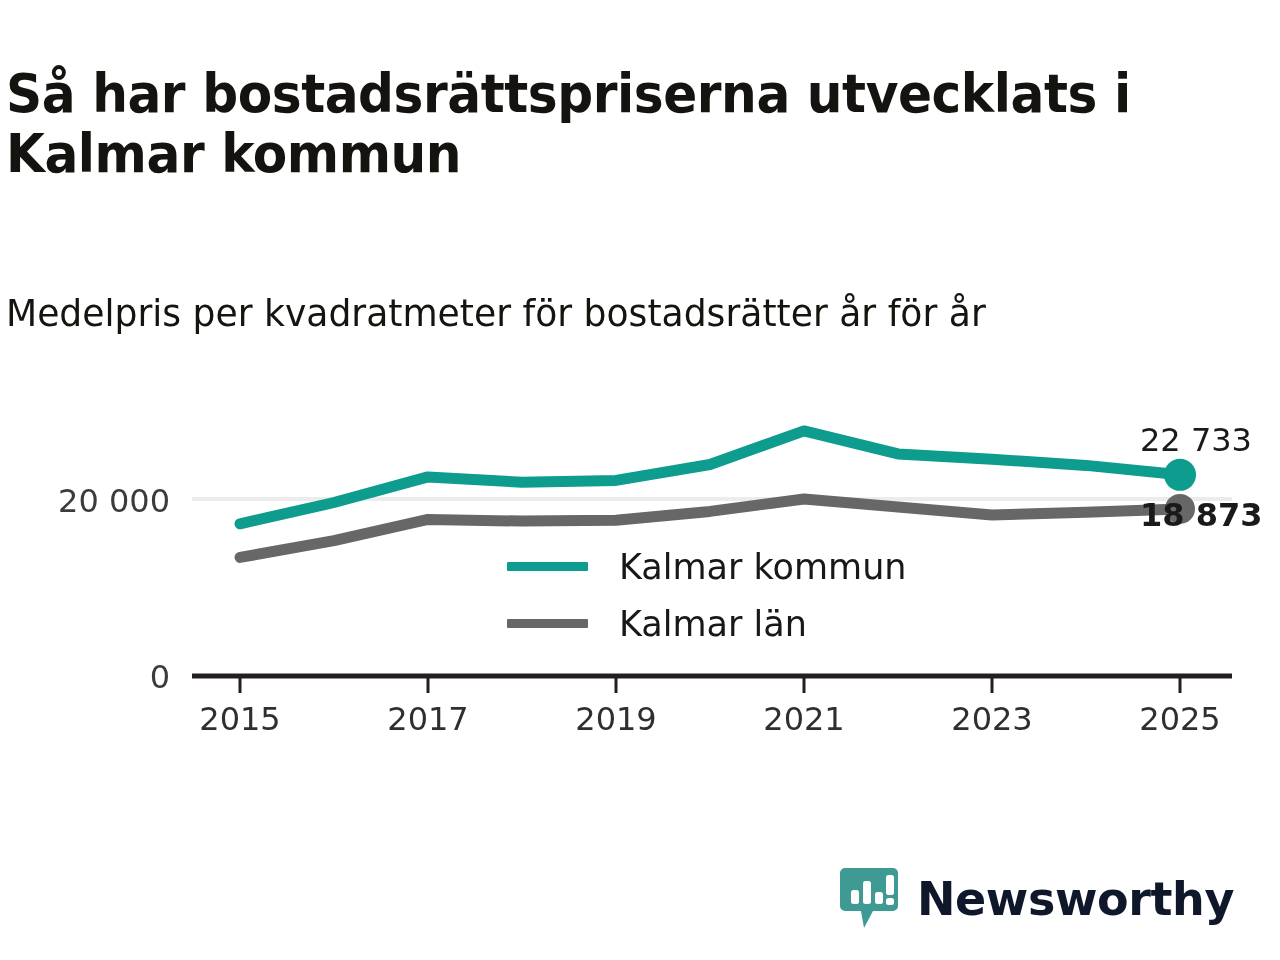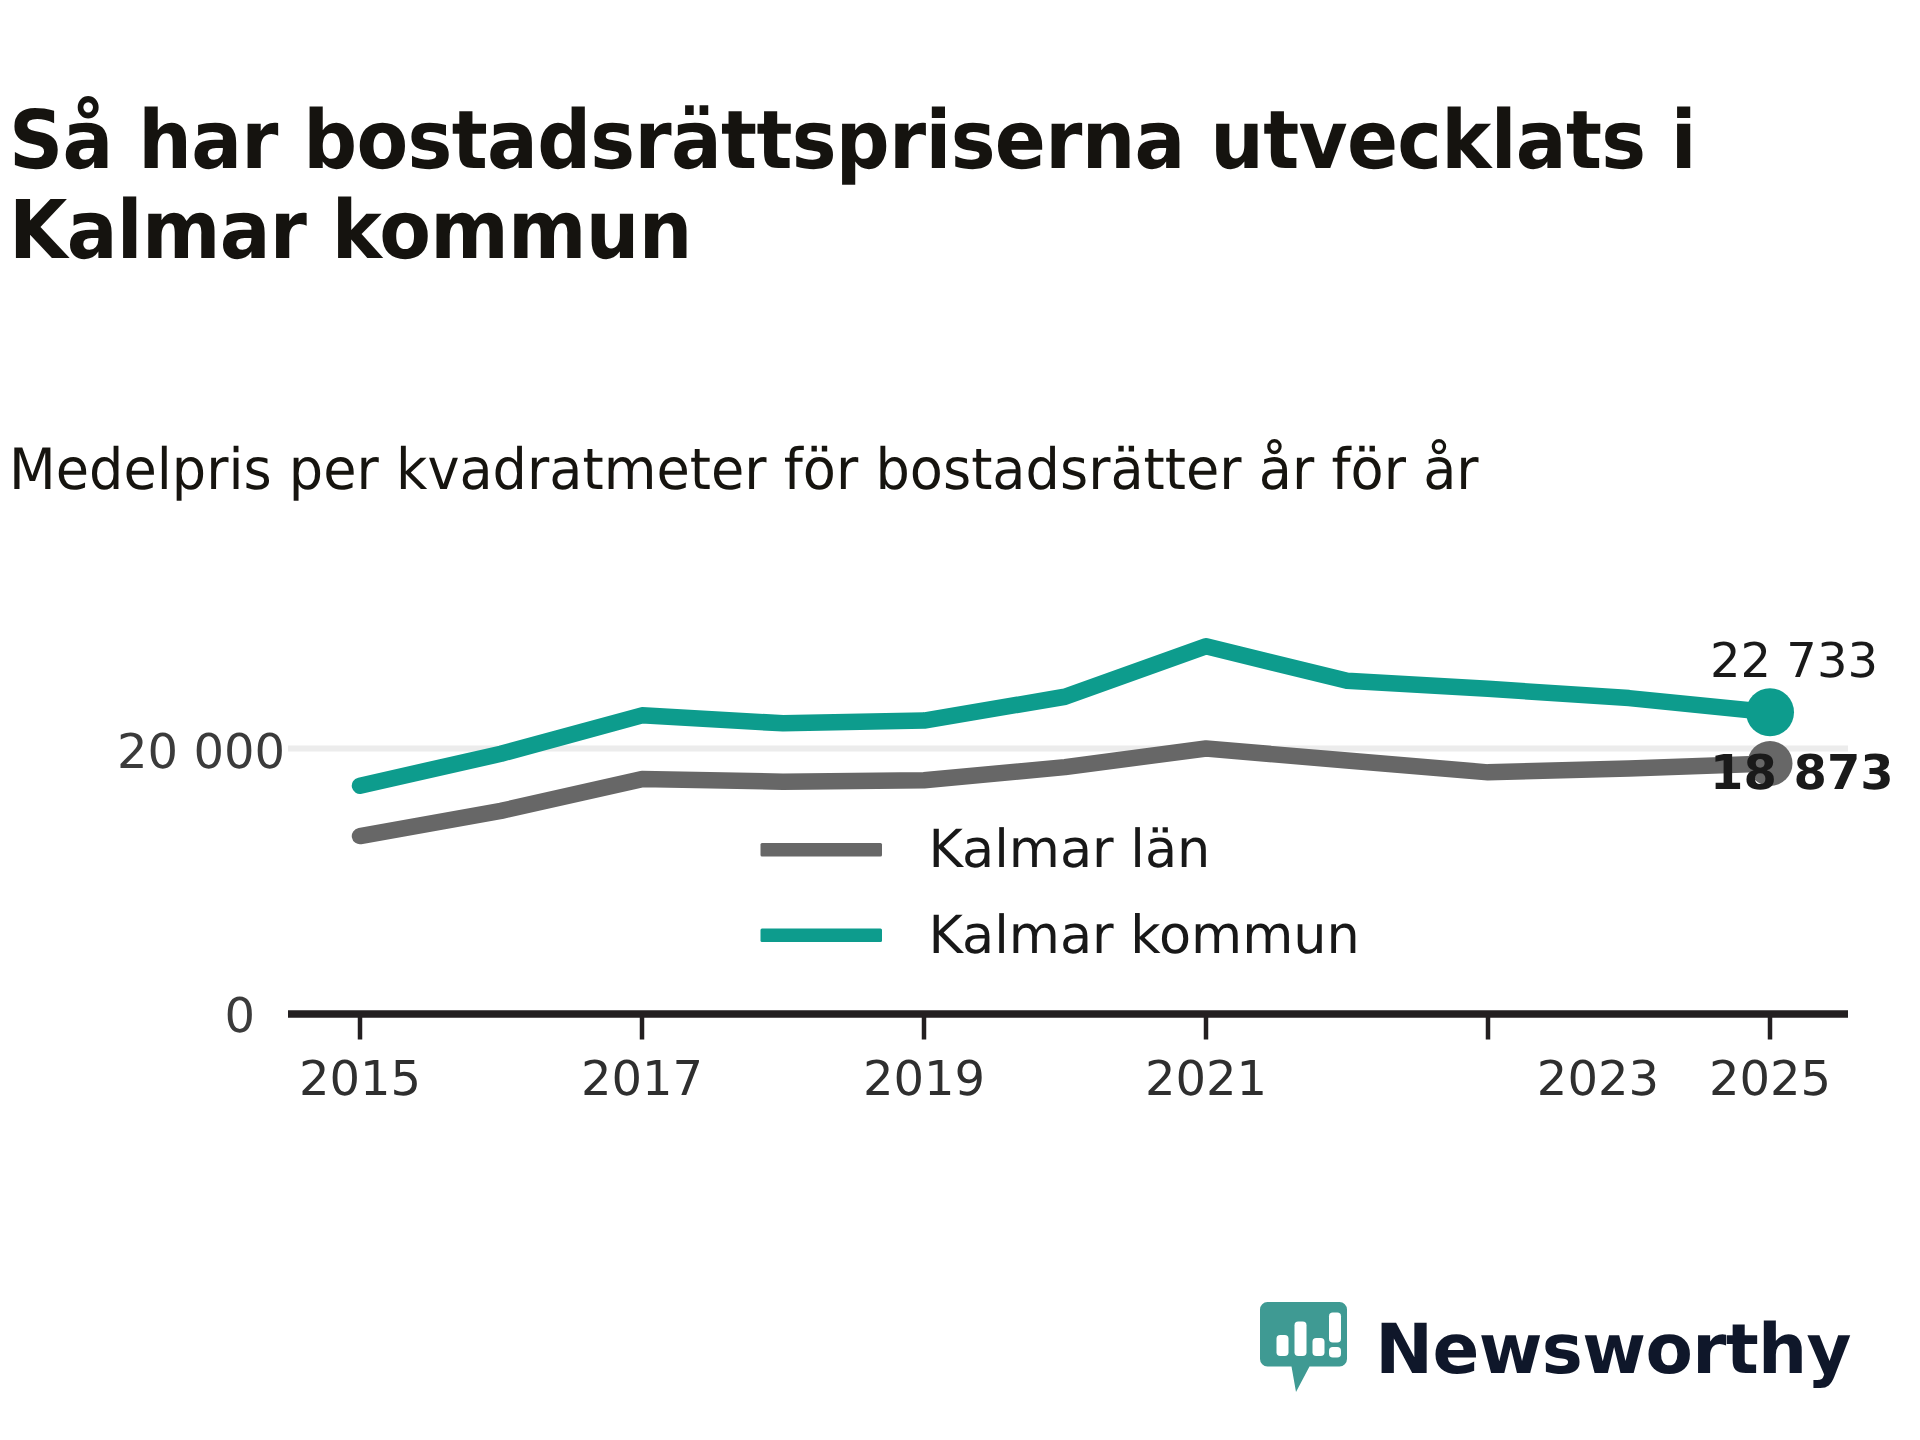--- a/index.html
+++ b/index.html
@@ -65,21 +65,21 @@
     top: 0;
   }
 
   .y-tick-label {
     position: absolute;
     font-size: 32px;
     color: #3b3b3b;
     text-align: right;
     white-space: nowrap;
   }
-  .y-20000 { left: 0px; top: 482px; width: 170px; padding-left: 20px; }
+  .y-20000 { left: 0px; top: 482px; width: 170px; }
   .y-zero  { left: 0px; top: 658px; width: 170px; }
 
   .x-tick-label {
     position: absolute;
     top: 700px;
     font-size: 32px;
     color: #2f2f2f;
     text-align: center;
     width: 140px;
     margin-left: -70px;
@@ -184,35 +184,35 @@
     </svg>
 
     <div class="y-tick-label y-20000">20 000</div>
     <div class="y-tick-label y-zero">0</div>
 
     <div id="xtick-labels">
         <div class="x-tick-label" style="left: 240px;">2015</div>
         <div class="x-tick-label" style="left: 428px;">2017</div>
         <div class="x-tick-label" style="left: 616px;">2019</div>
         <div class="x-tick-label" style="left: 804px;">2021</div>
-        <div class="x-tick-label" style="left: 1036px; text-align: right;">2023</div>
+        <div class="x-tick-label" style="left: 992px;">2023</div>
         <div class="x-tick-label" style="left: 1180px;">2025</div>
       </div>
 
     <div class="value-label teal-val">22 733</div>
     <div class="value-label gray-val">18 873</div>
 
     <div class="legend">
+      <div class="legend-row">
+        <span class="legend-swatch" id="swatch-teal" style="background: rgb(13, 156, 141);"></span>
+        <span class="legend-label">Kalmar kommun</span>
+      </div>
       <div class="legend-row">
         <span class="legend-swatch" id="swatch-gray" style="background: rgb(103, 103, 103);"></span>
         <span class="legend-label">Kalmar län</span>
-      </div>
-      <div class="legend-row">
-        <span class="legend-swatch" id="swatch-teal" style="background: rgb(13, 156, 141);"></span>
-        <span class="legend-label">Kalmar kommun</span>
       </div>
     </div>
 
   </div>
 
 
   <div class="logo">
     <svg class="logo-mark" viewBox="0 0 60 66">
       <path d="M6 2 H54 A5 5 0 0 1 59 7 V40 A5 5 0 0 1 54 45 H34 L25 62 L22 45 H6 A5 5 0 0 1 1 40 V7 A5 5 0 0 1 6 2 Z" fill="#3f9a93"></path>
       <rect x="12" y="24" width="8" height="14" rx="2.5" fill="#ffffff"></rect>

